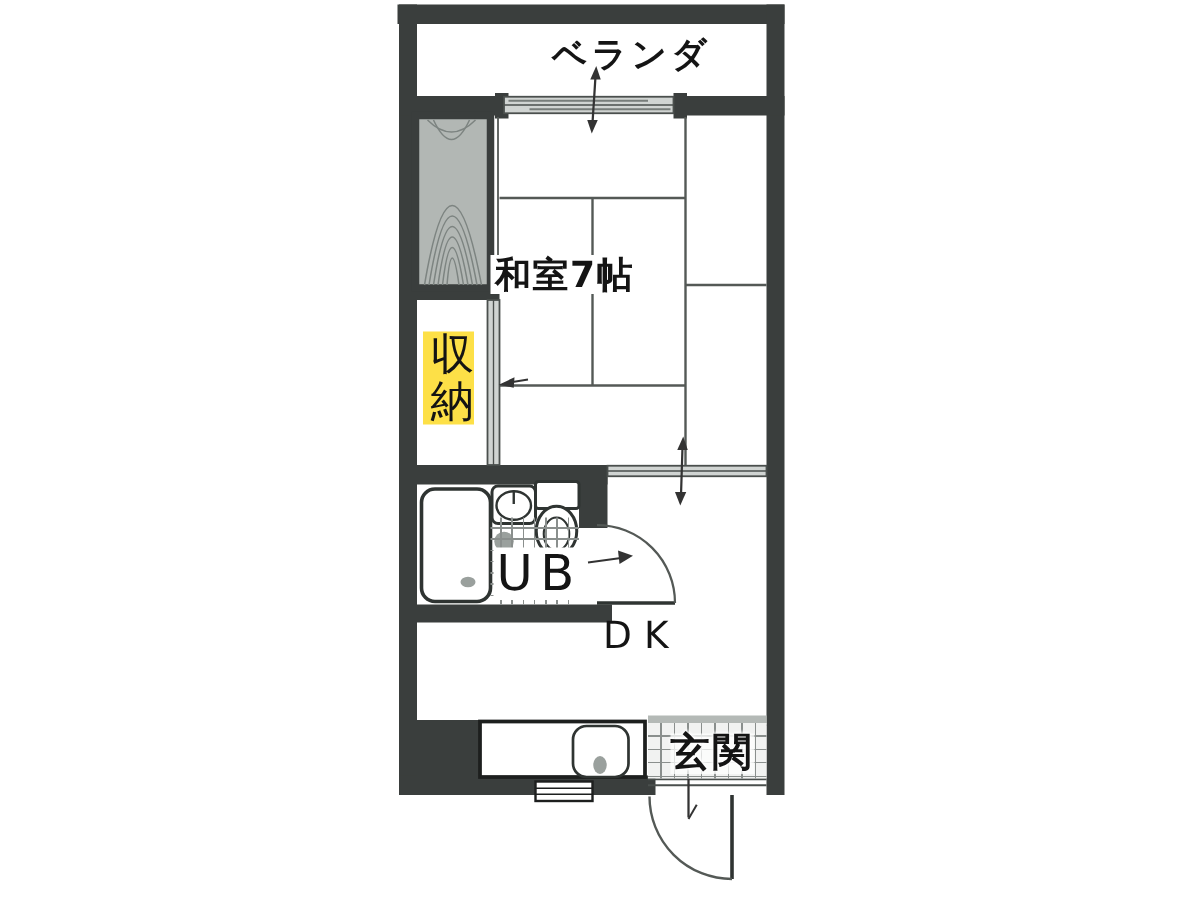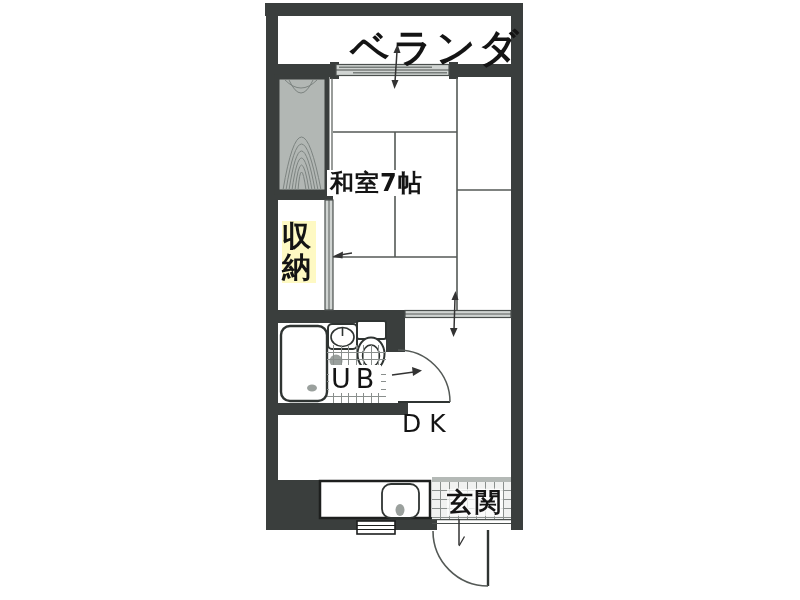--- a/index.html
+++ b/index.html
@@ -1,25 +1,25 @@
 <!DOCTYPE html>
 <html><head>
 <meta charset="utf-8">
 <style>
   html,body{margin:0;padding:0;background:#ffffff;}
   #stage{position:relative;width:800px;height:600px;background:#ffffff;overflow:hidden;
          font-family:"DejaVu Sans",sans-serif;color:#141414;}
   #planSvg{position:absolute;left:0;top:0;}
   .label{position:absolute;color:#141414;white-space:nowrap;}
-  .lbl-veranda{left:350px;top:21px;font-size:39px;font-weight:600;letter-spacing:3px;}
+  .lbl-veranda{left:368px;top:21px;font-size:23px;font-weight:600;letter-spacing:3px;}
   .lbl-washitsu{left:327px;top:170px;font-size:24px;font-weight:600;letter-spacing:1px;
                 background:#ffffff;padding:0 3px;line-height:1.1;}
-  .lbl-storage{left:282px;top:221px;width:34px;font-size:29px;font-weight:700;line-height:31px;
-               word-break:break-all;white-space:normal;background:#fef9c3;text-align:left;}
-  .lbl-ub{left:329px;top:365px;font-size:27px;font-weight:500;letter-spacing:5px;
+  .lbl-storage{left:282px;top:221px;width:34px;font-size:29px;font-weight:400;line-height:31px;
+               word-break:break-all;white-space:normal;background:#fde047;text-align:right;}
+  .lbl-ub{left:329px;top:365px;font-size:33px;font-weight:500;letter-spacing:5px;
           background:#ffffff;padding:0 2px;line-height:1.05;}
   .lbl-dk{left:402px;top:409px;font-size:25px;font-weight:500;letter-spacing:8px;}
   .lbl-genkan{left:447px;top:489px;font-size:26px;font-weight:600;letter-spacing:2px;
               background:rgba(255,255,255,.72);
               text-shadow:0 0 3px #fff,0 0 3px #fff,0 0 3px #fff;line-height:1.05;}
   .tile{position:absolute;}
   .tile-ub{left:327px;top:345px;width:59px;height:58px;
     background-image:
       repeating-linear-gradient(to right, transparent 0, transparent 6.5px, #8a8f8d 6.5px, #8a8f8d 7.5px),
       repeating-linear-gradient(to bottom, transparent 0, transparent 6.5px, #8a8f8d 6.5px, #8a8f8d 7.5px);}

